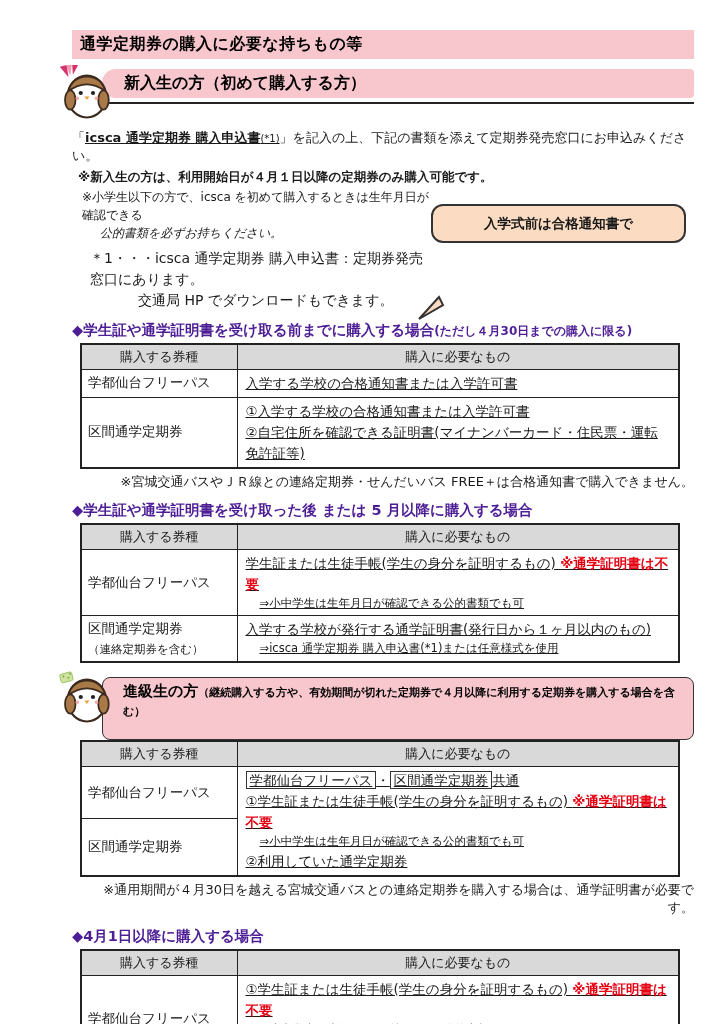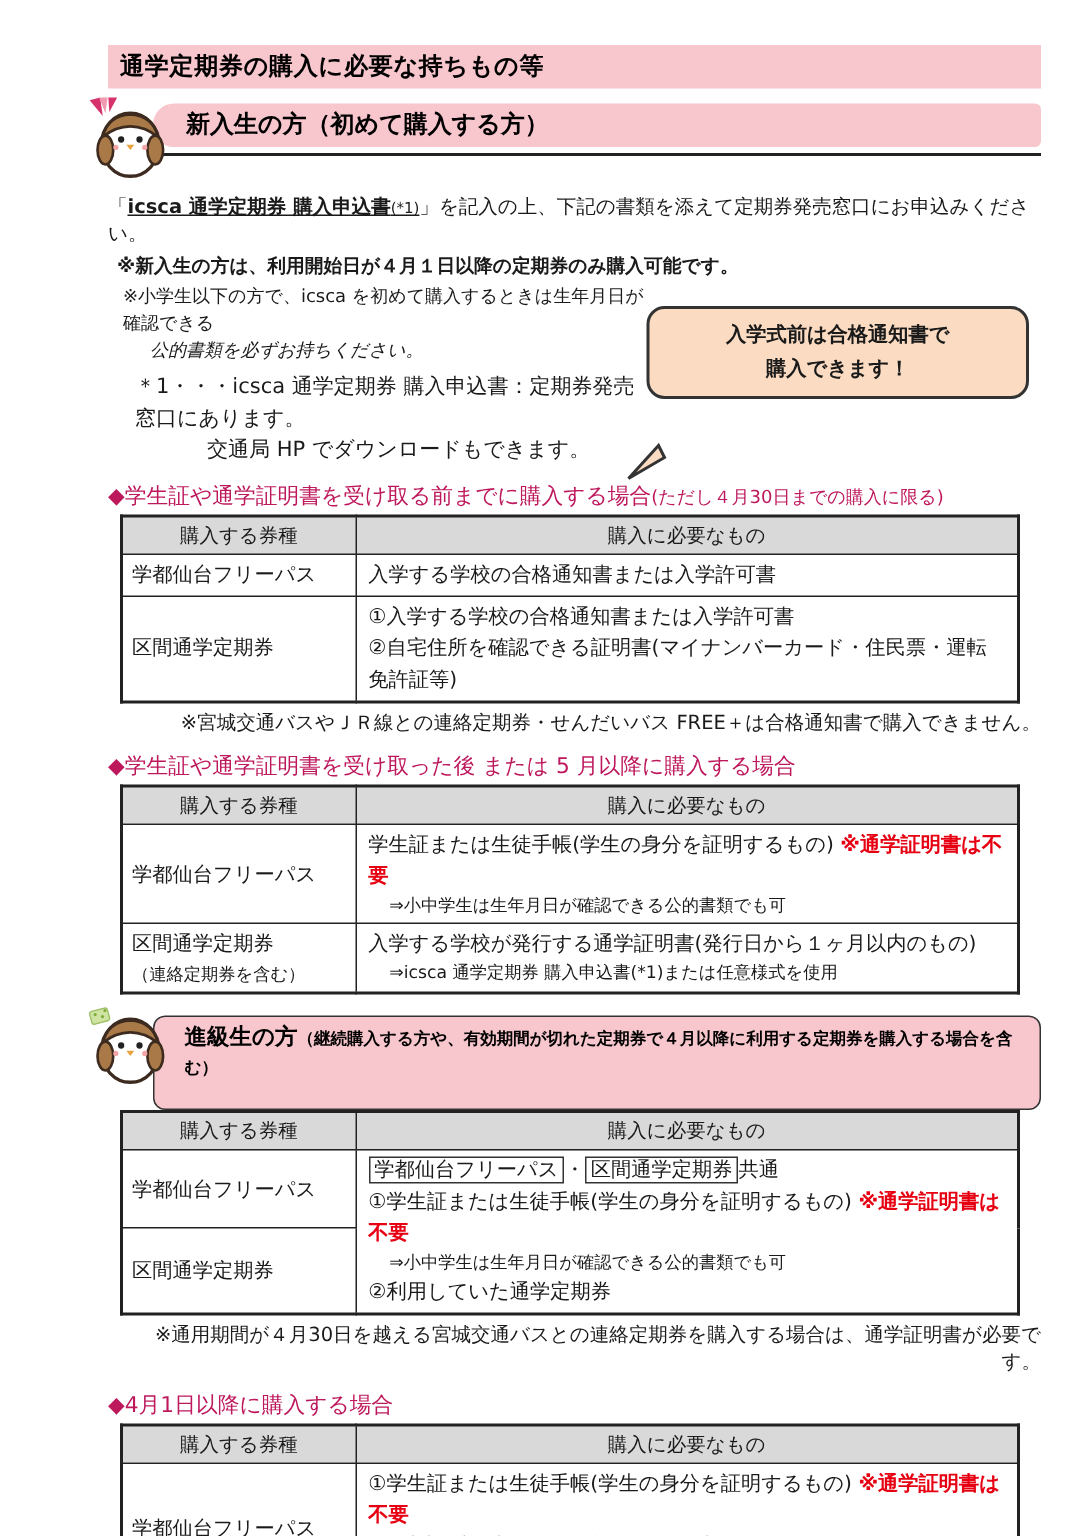--- a/index.html
+++ b/index.html
@@ -47,32 +47,32 @@
   .footnote.ind { margin-left:66px; margin-top:0; }
 
   .bubble-wrap { width:255px; position:relative; margin-right:8px; margin-top:16px; }
   .bubble {
     background:var(--peach); border:2px solid #333; border-radius:12px;
     font-size:13.5px; font-weight:bold; text-align:center; padding:6px 8px; line-height:1.7;
   }
   .bubble-tail { position:absolute; left:-14px; bottom:-10px; width:30px; height:26px; }
 
   
-  .tbl-heading { font-size:14.5px; font-weight:normal; margin:10px 0 3px 14px; color:#be185d; }
+  .tbl-heading { font-size:14.5px; font-weight:bold; margin:10px 0 3px 14px; color:#4c1d95; }
   .tbl-heading .sub { font-size:12px; }
 
   
   table.doc { border-collapse:collapse; width:600px; margin-left:22px; border:2px solid #222; }
   table.doc th, table.doc td { border:1px solid #222; vertical-align:middle; }
   table.doc th {
     background:var(--gray); font-size:13px; font-weight:normal; text-align:center; padding:3px 4px;
   }
   td.c-type { width:156px; font-size:13.5px; padding:4px 6px; vertical-align:top; }
   td.c-type .sub { display:block; font-size:11.5px; margin-top:4px; }
-  td.c-need { font-size:13.5px; padding:3px 8px; }
+  td.c-need { font-size:13.5px; padding:3px 8px;text-decoration:underline; }
   .need-line { line-height:1.55; }
   .need-sub { font-size:11.5px; margin-left:14px; line-height:1.55; }
   .red { color:var(--red); font-weight:bold; }
   .boxed { border:1px solid #333; padding:0 3px; }
   .tbl-note { font-size:13px; margin:4px 0 0 26px;text-align:right; }
 </style>
 </head>
 <body>
 
 <div class="page">
@@ -109,21 +109,20 @@
     <div class="two-col">
       <div class="left-notes">
         <p class="note-sm">※小学生以下の方で、icsca を初めて購入するときは生年月日が確認できる</p>
         <p class="note-sm ind">公的書類を必ずお持ちください。</p>
         <p class="footnote">＊1・・・icsca 通学定期券 購入申込書：定期券発売窓口にあります。</p>
         <p class="footnote ind">交通局 HP でダウンロードもできます。</p>
       </div>
       <div class="bubble-wrap">
         <div class="bubble">
           <div>入学式前は合格通知書で</div>
-          <div>購入できます！</div>
         </div>
         <svg class="bubble-tail" viewBox="0 0 30 26">
           <path d="M22 2 L2 24 L26 10 Z" fill="#FBDCC2" stroke="#333" stroke-width="2"></path>
         </svg>
       </div>
     </div>
   </div>
 
   <h3 class="tbl-heading"><span>◆学生証や通学証明書を受け取る前までに購入する場合</span><span class="sub">(ただし４月30日までの購入に限る)</span></h3>
   <table class="doc">

